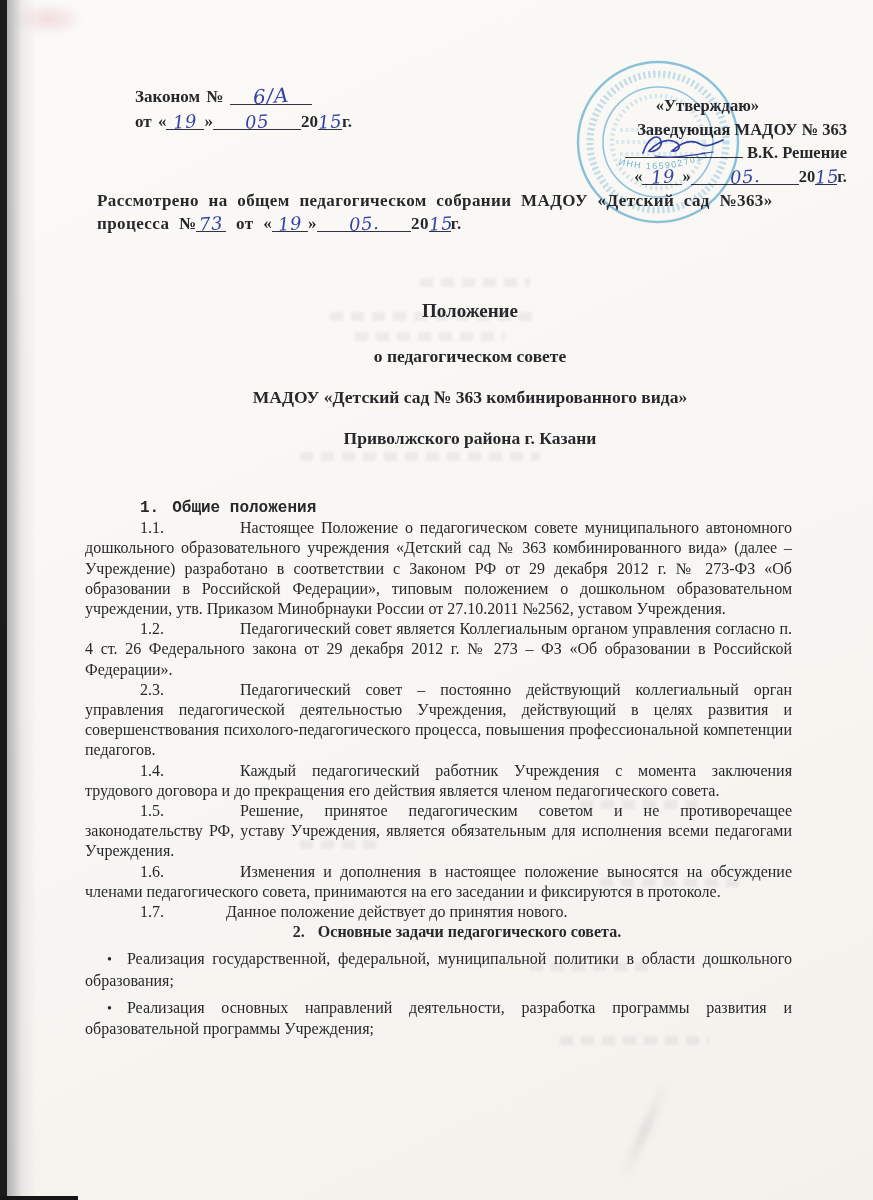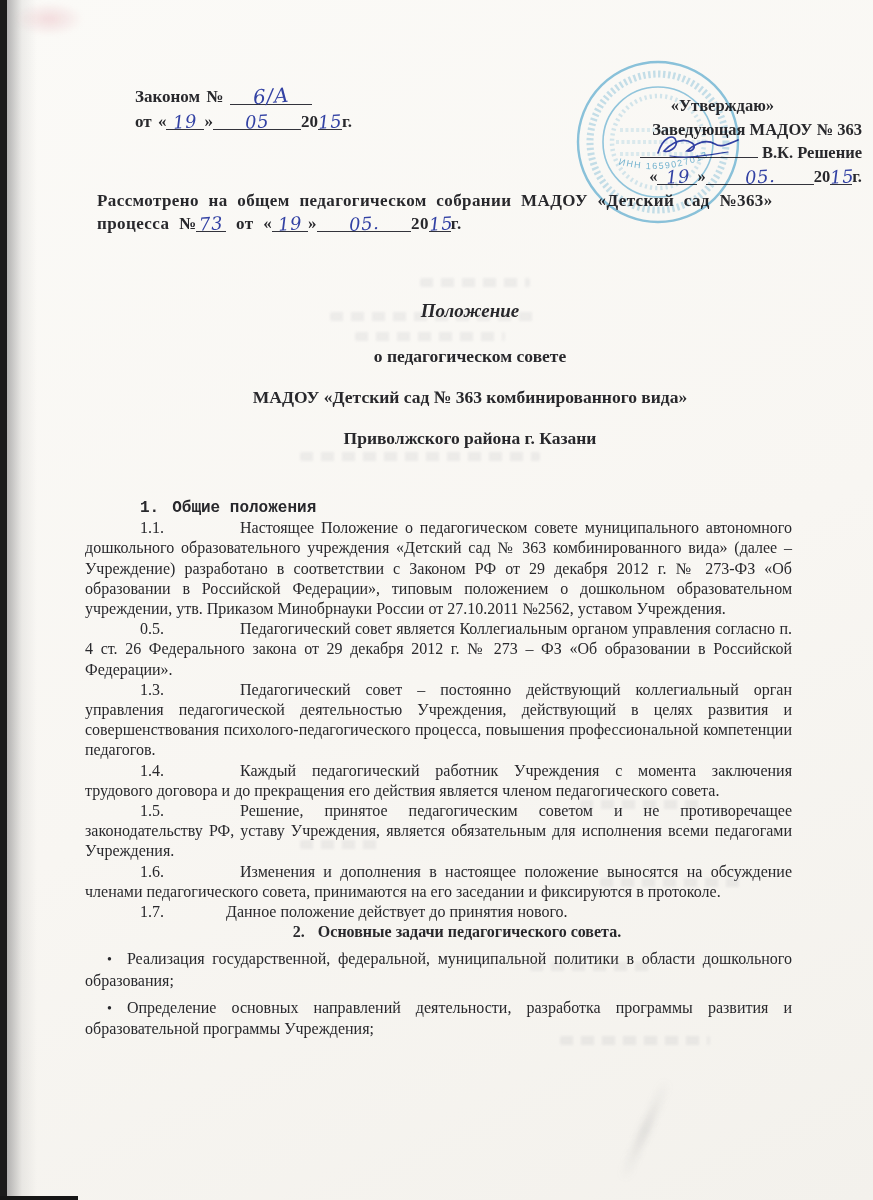--- a/index.html
+++ b/index.html
@@ -20,34 +20,34 @@
     background:repeating-linear-gradient(90deg,rgba(80,82,100,.14) 0 13px,rgba(80,82,100,0) 13px 21px);}
   .streak{position:absolute;left:640px;top:1075px;width:10px;height:110px;
     background:linear-gradient(to bottom,rgba(120,120,125,0),rgba(120,120,125,.16),rgba(120,120,125,0));
     transform:rotate(24deg);filter:blur(3px);}
   .uline{display:inline-block;border-bottom:1.3px solid #33333b;text-align:center;line-height:14px;vertical-align:baseline;}
   .hw{font-family:"DejaVu Serif",serif;font-style:italic;color:#3342a4;font-size:18px;font-weight:normal;
     display:inline-block;transform:rotate(-4deg) translateY(1px);letter-spacing:.5px;}
   
   .order{position:absolute;left:135px;top:84px;font-weight:bold;font-size:17px;line-height:25px;white-space:nowrap;word-spacing:2px;}
   
-  .approve{position:absolute;left:566px;top:94px;width:296px;text-align:right;font-weight:bold;
+  .approve{position:absolute;left:551px;top:94px;width:296px;text-align:right;font-weight:bold;
     font-size:16.5px;line-height:23.5px;white-space:nowrap;z-index:2;}
   .approve .l1{padding-right:88px;}
   .sig-line{display:inline-block;width:118px;border-bottom:1.3px solid #33333b;position:relative;height:16px;}
   .sig-line svg{position:absolute;left:8px;top:-10px;overflow:visible;}
   
   .stamp{position:absolute;left:572px;top:56px;width:172px;height:172px;z-index:3;
     mix-blend-mode:multiply;opacity:.85;pointer-events:none;}
   
   .reviewed{position:absolute;left:97px;top:189px;width:770px;font-weight:bold;font-size:17px;
     line-height:23px;letter-spacing:.4px;word-spacing:5px;white-space:nowrap;z-index:1;}
   
   .titleblock{position:absolute;left:67px;right:0;top:300px;text-align:center;font-weight:bold;}
-  .titleblock .t1{font-size:19px;margin:0 0 24px 0;font-style:italic;}
+  .titleblock .t1{font-size:19px;margin:0 0 24px 0;}
   .titleblock .t2,.titleblock .t3,.titleblock .t4{font-size:17.5px;margin:0 0 20px 0;}
   
   .bodytext{position:absolute;left:85px;top:498px;width:707px;font-size:16px;line-height:20.2px;
     text-align:justify;}
   .bodytext p{margin:0;}
   .h-num{margin-right:13px;}
   .sec-h1{font-weight:bold;margin-left:55px !important;text-align:left;font-family:Liberation Mono, monospace;}
   .sec-h2{font-weight:bold;margin-left:37px !important;text-align:center;}
   .item{text-indent:55px;}
   .inum{margin-right:76px;}
@@ -120,26 +120,26 @@
     <p class="t1">Положение</p>
     <p class="t2">о педагогическом совете</p>
     <p class="t3">МАДОУ «Детский сад № 363 комбинированного вида»</p>
     <p class="t4">Приволжского района г. Казани</p>
   </div>
 
   <div class="bodytext">
     <p class="sec-h1"><span class="h-num">1.</span><span>Общие положения</span></p>
 
     <p class="item"><span class="inum">1.1.</span><span>Настоящее Положение о педагогическом совете муниципального автономного дошкольного образовательного учреждения «Детский сад № 363 комбинированного вида» (далее – Учреждение) разработано в соответствии с Законом РФ от 29 декабря 2012 г. № 273-ФЗ «Об образовании в Российской Федерации», типовым положением о дошкольном образовательном учреждении, утв. Приказом Минобрнауки России от 27.10.2011 №2562, уставом Учреждения.</span></p>
-    <p class="item"><span class="inum">0.5.</span><span>Педагогический совет является Коллегиальным органом управления согласно п. 4 ст. 26 Федерального закона от 29 декабря 2012 г. № 273 – ФЗ «Об образовании в Российской Федерации».</span></p>
-    <p class="item"><span class="inum">1.3.</span><span>Педагогический совет – постоянно действующий коллегиальный орган управления педагогической деятельностью Учреждения, действующий в целях развития и совершенствования психолого-педагогического процесса, повышения профессиональной компетенции педагогов.</span></p>
+    <p class="item"><span class="inum">1.2.</span><span>Педагогический совет является Коллегиальным органом управления согласно п. 4 ст. 26 Федерального закона от 29 декабря 2012 г. № 273 – ФЗ «Об образовании в Российской Федерации».</span></p>
+    <p class="item"><span class="inum">2.3.</span><span>Педагогический совет – постоянно действующий коллегиальный орган управления педагогической деятельностью Учреждения, действующий в целях развития и совершенствования психолого-педагогического процесса, повышения профессиональной компетенции педагогов.</span></p>
     <p class="item"><span class="inum">1.4.</span><span>Каждый педагогический работник Учреждения с момента заключения трудового договора и до прекращения его действия является членом педагогического совета.</span></p>
     <p class="item"><span class="inum">1.5.</span><span>Решение, принятое педагогическим советом и не противоречащее законодательству РФ, уставу Учреждения, является обязательным для исполнения всеми педагогами Учреждения.</span></p>
     <p class="item"><span class="inum">1.6.</span><span>Изменения и дополнения в настоящее положение выносятся на обсуждение членами педагогического совета, принимаются на его заседании и фиксируются в протоколе.</span></p>
     <p class="item"><span class="inum short">1.7.</span><span>Данное положение действует до принятия нового.</span></p>
 
     <p class="sec-h2"><span class="h-num">2.</span><span>Основные задачи педагогического совета.</span></p>
 
     <p class="bullet"><span class="bdot">•</span><span>Реализация государственной, федеральной, муниципальной политики в области дошкольного образования;</span></p>
-    <p class="bullet"><span class="bdot">•</span><span>Определение основных направлений деятельности, разработка программы развития и образовательной программы Учреждения;</span></p>
+    <p class="bullet"><span class="bdot">•</span><span>Реализация основных направлений деятельности, разработка программы развития и образовательной программы Учреждения;</span></p>
   </div>
 
 </div>
 
 </body></html>

